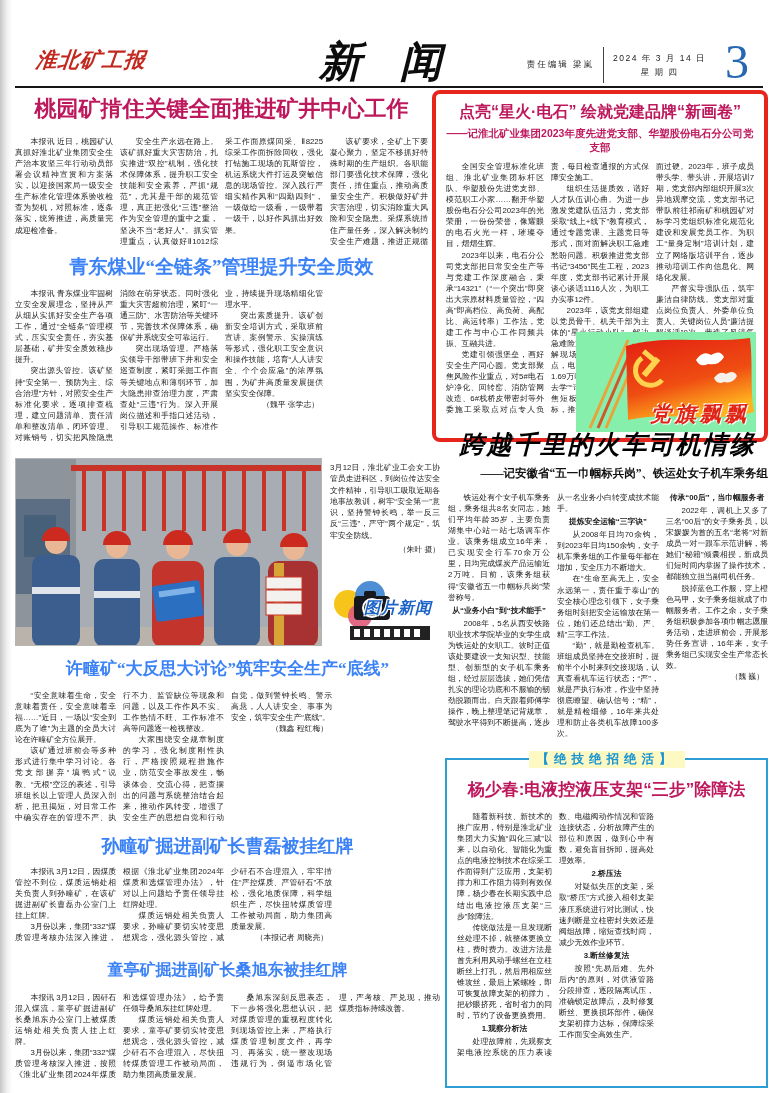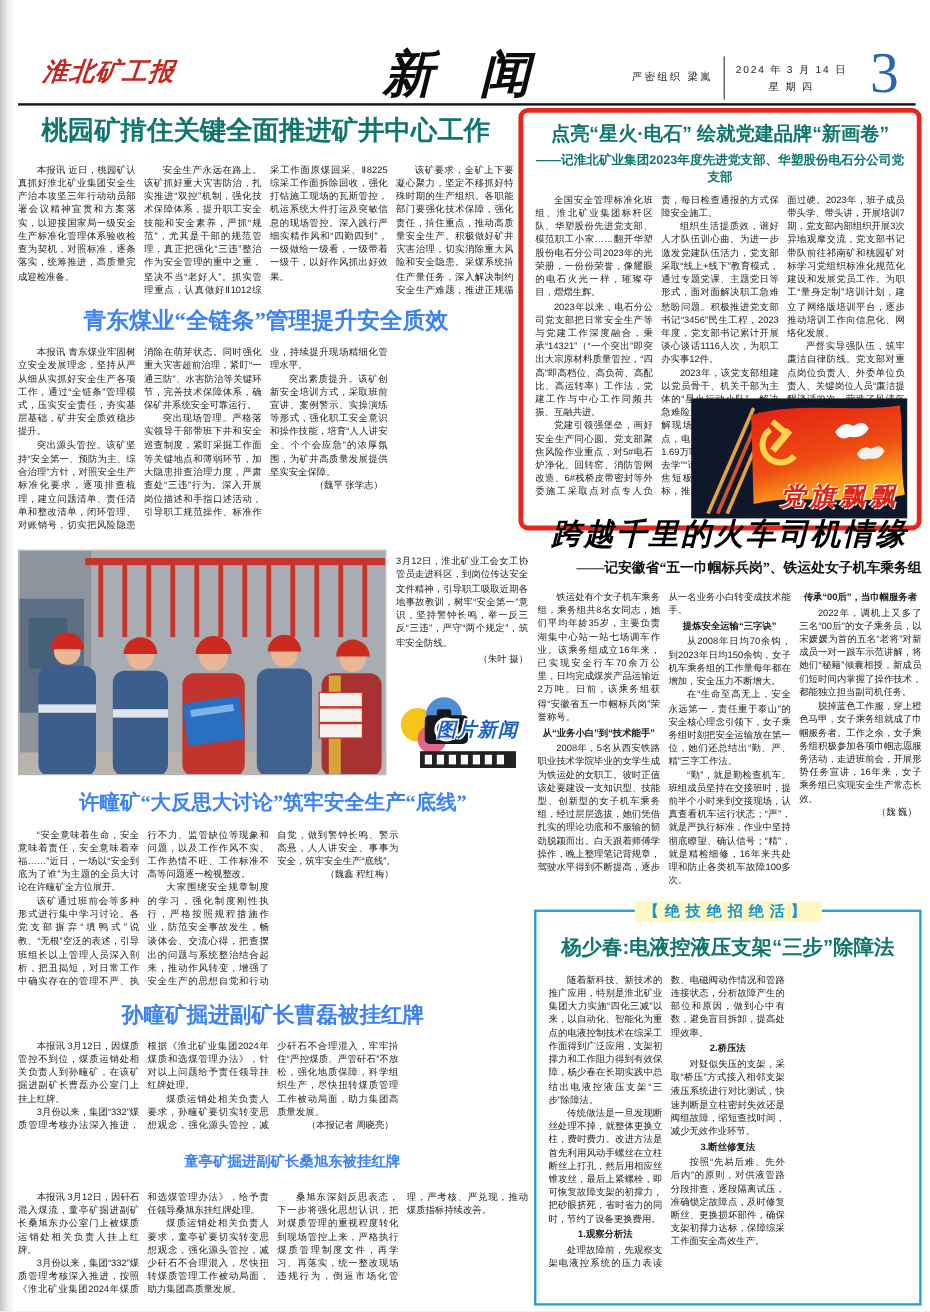--- a/index.html
+++ b/index.html
@@ -19,21 +19,21 @@
   .hdr-right{right:26px;top:44px;display:flex;align-items:center;gap:9px;}
   .hdr-editor{font-size:8.5px;letter-spacing:2px;color:#222;}
   .hdr-divider{width:1px;height:36px;background:#444;}
   .hdr-date{font-size:8.5px;letter-spacing:1.5px;color:#222;text-align:center;line-height:1.7;}
   .hdr-pagenum{font-family:"Liberation Serif","DejaVu Serif",serif;font-size:48px;
             color:#2667b2;line-height:1;margin-left:10px;margin-top:-6px;}
   .head-rule{left:15px;right:12px;top:86px;height:2px;background:#141414;}
 
   
   .h-sans{font-family:"Liberation Sans","DejaVu Sans",sans-serif;font-weight:900;
-          text-align:center;color:#0f766e;}
+          text-align:center;color:#be185d;}
   .h-serif{font-family:"Liberation Serif","DejaVu Serif",serif;font-weight:900;
           text-align:center;color:#3b82f6;}
   .h-callig{font-family:"Liberation Serif","DejaVu Serif",serif;font-weight:900;
           font-style:italic;text-align:center;color:#000000;}
   .subhead{font-family:"Liberation Serif","DejaVu Serif",serif;font-weight:bold;
           text-align:center;color:#111;}
 
   
   .art-body{column-gap:7px;column-fill:auto;font-size:7.8px;line-height:1.42;
             text-align:justify;color:#212121;overflow:hidden;}
@@ -41,21 +41,21 @@
   .art-body p{margin:0;text-indent:2em;}
   .art-body p.sub{text-indent:0;text-align:center;font-weight:bold;margin:2px 0;}
   .art-body p.byline{text-indent:0;text-align:right;padding-right:4px;}
 
   
   .red-box{left:432px;top:90px;width:336px;height:352px;border:4px solid #e6251c;
            border-radius:8px;background:#fff;box-sizing:border-box;padding:6px 10px;}
   .red-box .bh{font-size:16px;margin-top:2px;}
   .red-box .bsub{font-size:10.5px;margin-top:4px;}
   .red-box .bbody{height:262px;margin-top:6px;}
-  .emblem{position:absolute;right:8px;bottom:6px;width:180px;height:100px;background:#0f172a;}
+  .emblem{position:absolute;right:8px;bottom:6px;width:180px;height:100px;background:#86efac;}
   .emblem-text{position:absolute;right:6px;bottom:4px;color:#e02415;
            font-family:"Liberation Serif","DejaVu Serif",serif;font-weight:900;
            font-style:italic;font-size:21px;letter-spacing:4px;
            text-shadow:1px 1px 0 #fff,-1px -1px 0 #fff;}
 
   
   .photo-frame{left:15px;top:458px;width:307px;height:188px;overflow:hidden;
            border:1px solid #b5b5b5;box-sizing:border-box;}
   .photo-caption{left:330px;top:462px;width:110px;font-size:7.8px;line-height:1.45;
            text-align:justify;color:#222;}
@@ -76,21 +76,21 @@
 </style>
 </head>
 <body>
 
 <div class="page">
   <div class="edge"></div>
 
   <div class="abs masthead">淮北矿工报</div>
   <div class="abs section-title">新 闻</div>
   <div class="abs hdr-right">
-    <div class="hdr-editor">严密组织 梁嵐</div>
+    <div class="hdr-editor">责任编辑 梁嵐</div>
     <div class="hdr-divider"></div>
     <div class="hdr-date">
       <div>2024 年 3 月 14 日</div>
       <div>星 期 四</div>
     </div>
     <div class="hdr-pagenum">3</div>
   </div>
   <div class="abs head-rule"></div>
 
   <section>
@@ -270,21 +270,21 @@
     <div class="abs h-serif" style="left:15px;width:425px;top:834px;font-size:18px;">孙疃矿掘进副矿长曹磊被挂红牌</div>
     <div class="abs art-body cols4" style="left:15px;width:425px;top:866px;height:88px;">
       <p>本报讯 3月12日，因煤质管控不到位，煤质运销处相关负责人到孙疃矿，在该矿掘进副矿长曹磊办公室门上挂上红牌。</p>
       <p>3月份以来，集团“332”煤质管理考核办法深入推进，根据《淮北矿业集团2024年煤质和选煤管理办法》，针对以上问题给予责任领导挂红牌处理。</p>
       <p>煤质运销处相关负责人要求，孙疃矿要切实转变思想观念，强化源头管控，减少矸石不合理混入，牢牢掯住“严控煤质、严管矸石”不放松，强化地质保障，科学组织生产，尽快扭转煤质管理工作被动局面，助力集团高质量发展。</p>
       <p class="byline">（本报记者 周晓亮）</p>
     </div>
   </section>
 
   <section>
-    <div class="abs h-serif" style="left:31px;width:425px;top:960px;font-size:12px;">童亭矿掘进副矿长桑旭东被挂红牌</div>
+    <div class="abs h-serif" style="left:15px;width:425px;top:960px;font-size:16px;">童亭矿掘进副矿长桑旭东被挂红牌</div>
     <div class="abs art-body cols4" style="left:15px;width:425px;top:992px;height:98px;">
       <p>本报讯 3月12日，因矸石混入煤流，童亭矿掘进副矿长桑旭东办公室门上被煤质运销处相关负责人挂上红牌。</p>
       <p>3月份以来，集团“332”煤质管理考核深入推进，按照《淮北矿业集团2024年煤质和选煤管理办法》，给予责任领导桑旭东挂红牌处理。</p>
       <p>煤质运销处相关负责人要求，童亭矿要切实转变思想观念，强化源头管控，减少矸石不合理混入，尽快扭转煤质管理工作被动局面，助力集团高质量发展。</p>
       <p>桑旭东深刻反思表态，下一步将强化思想认识，把对煤质管理的重视程度转化到现场管控上来，严格执行煤质管理制度文件，再学习、再落实，统一整改现场违规行为，倒逼市场化管理，严考核、严兑现，推动煤质指标持续改善。</p>
     </div>
   </section>
 
   <section class="abs blue-box">
     <div class="label">【绝技绝招绝活】</div>

